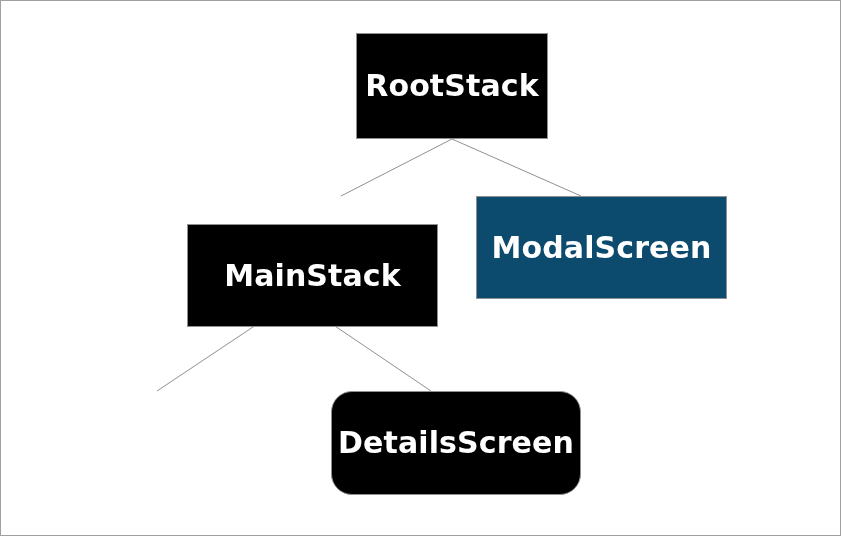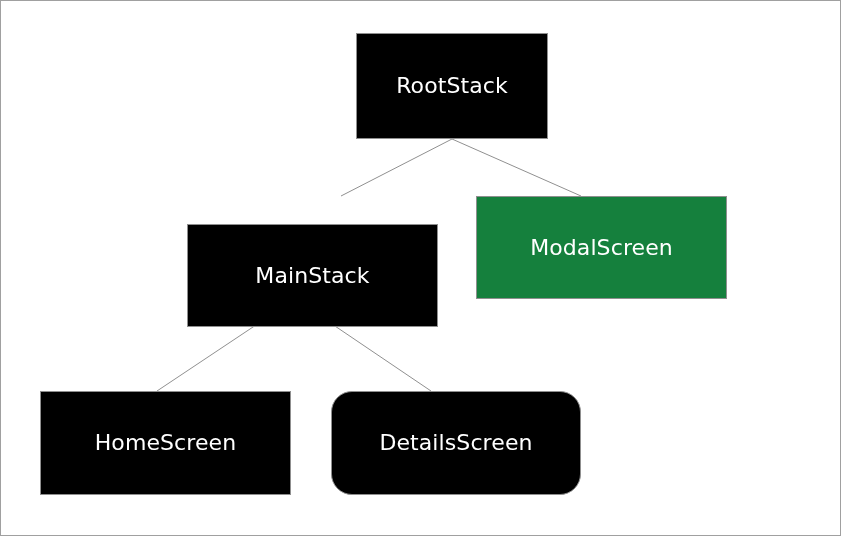--- a/index.html
+++ b/index.html
@@ -34,22 +34,22 @@
     border: 1px solid #8f8f8f;
     box-sizing: border-box;
     display: flex;
     align-items: center;
     justify-content: center;
     z-index: 2;
   }
   .node-label {
     color: #ffffff;
     font-family: "DejaVu Sans", sans-serif;
-    font-weight: normal;
-    font-size: 22px;
+    font-weight: bold;
+    font-size: 30px;
     line-height: 1;
     letter-spacing: 0.1px;
     white-space: nowrap;
     text-align: right;
   }
   
   #node-rootstack     { left: 355px; top: 32px;  width: 192px; height: 106px; }
   #node-mainstack     { left: 186px; top: 195px; width: 251px; height: 103px; margin-top: 28px; }
   #node-modalscreen   { left: 475px; top: 195px; width: 251px; height: 103px; }
   #node-homescreen    { left: 39px;  top: 390px; width: 251px; height: 104px; }
@@ -68,25 +68,22 @@
   </svg>
 
   <div class="node" id="node-rootstack" style="left: 355px; top: 32px; width: 192px; height: 106px; background: rgb(0, 0, 0); border-color: rgb(143, 143, 143);">
     <span class="node-label" style="color: rgb(255, 255, 255);">RootStack</span>
   </div>
 
   <div class="node" id="node-mainstack" style="left: 186px; top: 195px; width: 251px; height: 103px; background: rgb(0, 0, 0); border-color: rgb(143, 143, 143);">
     <span class="node-label" style="color: rgb(255, 255, 255);">MainStack</span>
   </div>
 
-  <div class="node" id="node-modalscreen" style="left: 475px; top: 195px; width: 251px; height: 103px; background: #15803d; border-color: rgb(143, 143, 143);">
+  <div class="node" id="node-modalscreen" style="left: 475px; top: 195px; width: 251px; height: 103px; background: #0c4a6e; border-color: rgb(143, 143, 143);">
     <span class="node-label" style="color: rgb(255, 255, 255);">ModalScreen</span>
   </div>
 
-  <div class="node" id="node-homescreen" style="left: 39px; top: 390px; width: 251px; height: 104px; background: rgb(0, 0, 0); border-color: rgb(143, 143, 143);">
-    <span class="node-label" style="color: rgb(255, 255, 255);">HomeScreen</span>
-  </div>
 
   <div class="node" id="node-detailsscreen" style="left: 330px; top: 390px; width: 250px; height: 104px; background: rgb(0, 0, 0); border-color: rgb(143, 143, 143);">
     <span class="node-label" style="color: rgb(255, 255, 255);">DetailsScreen</span>
   </div>
 
 </div>
 
 </body></html>

